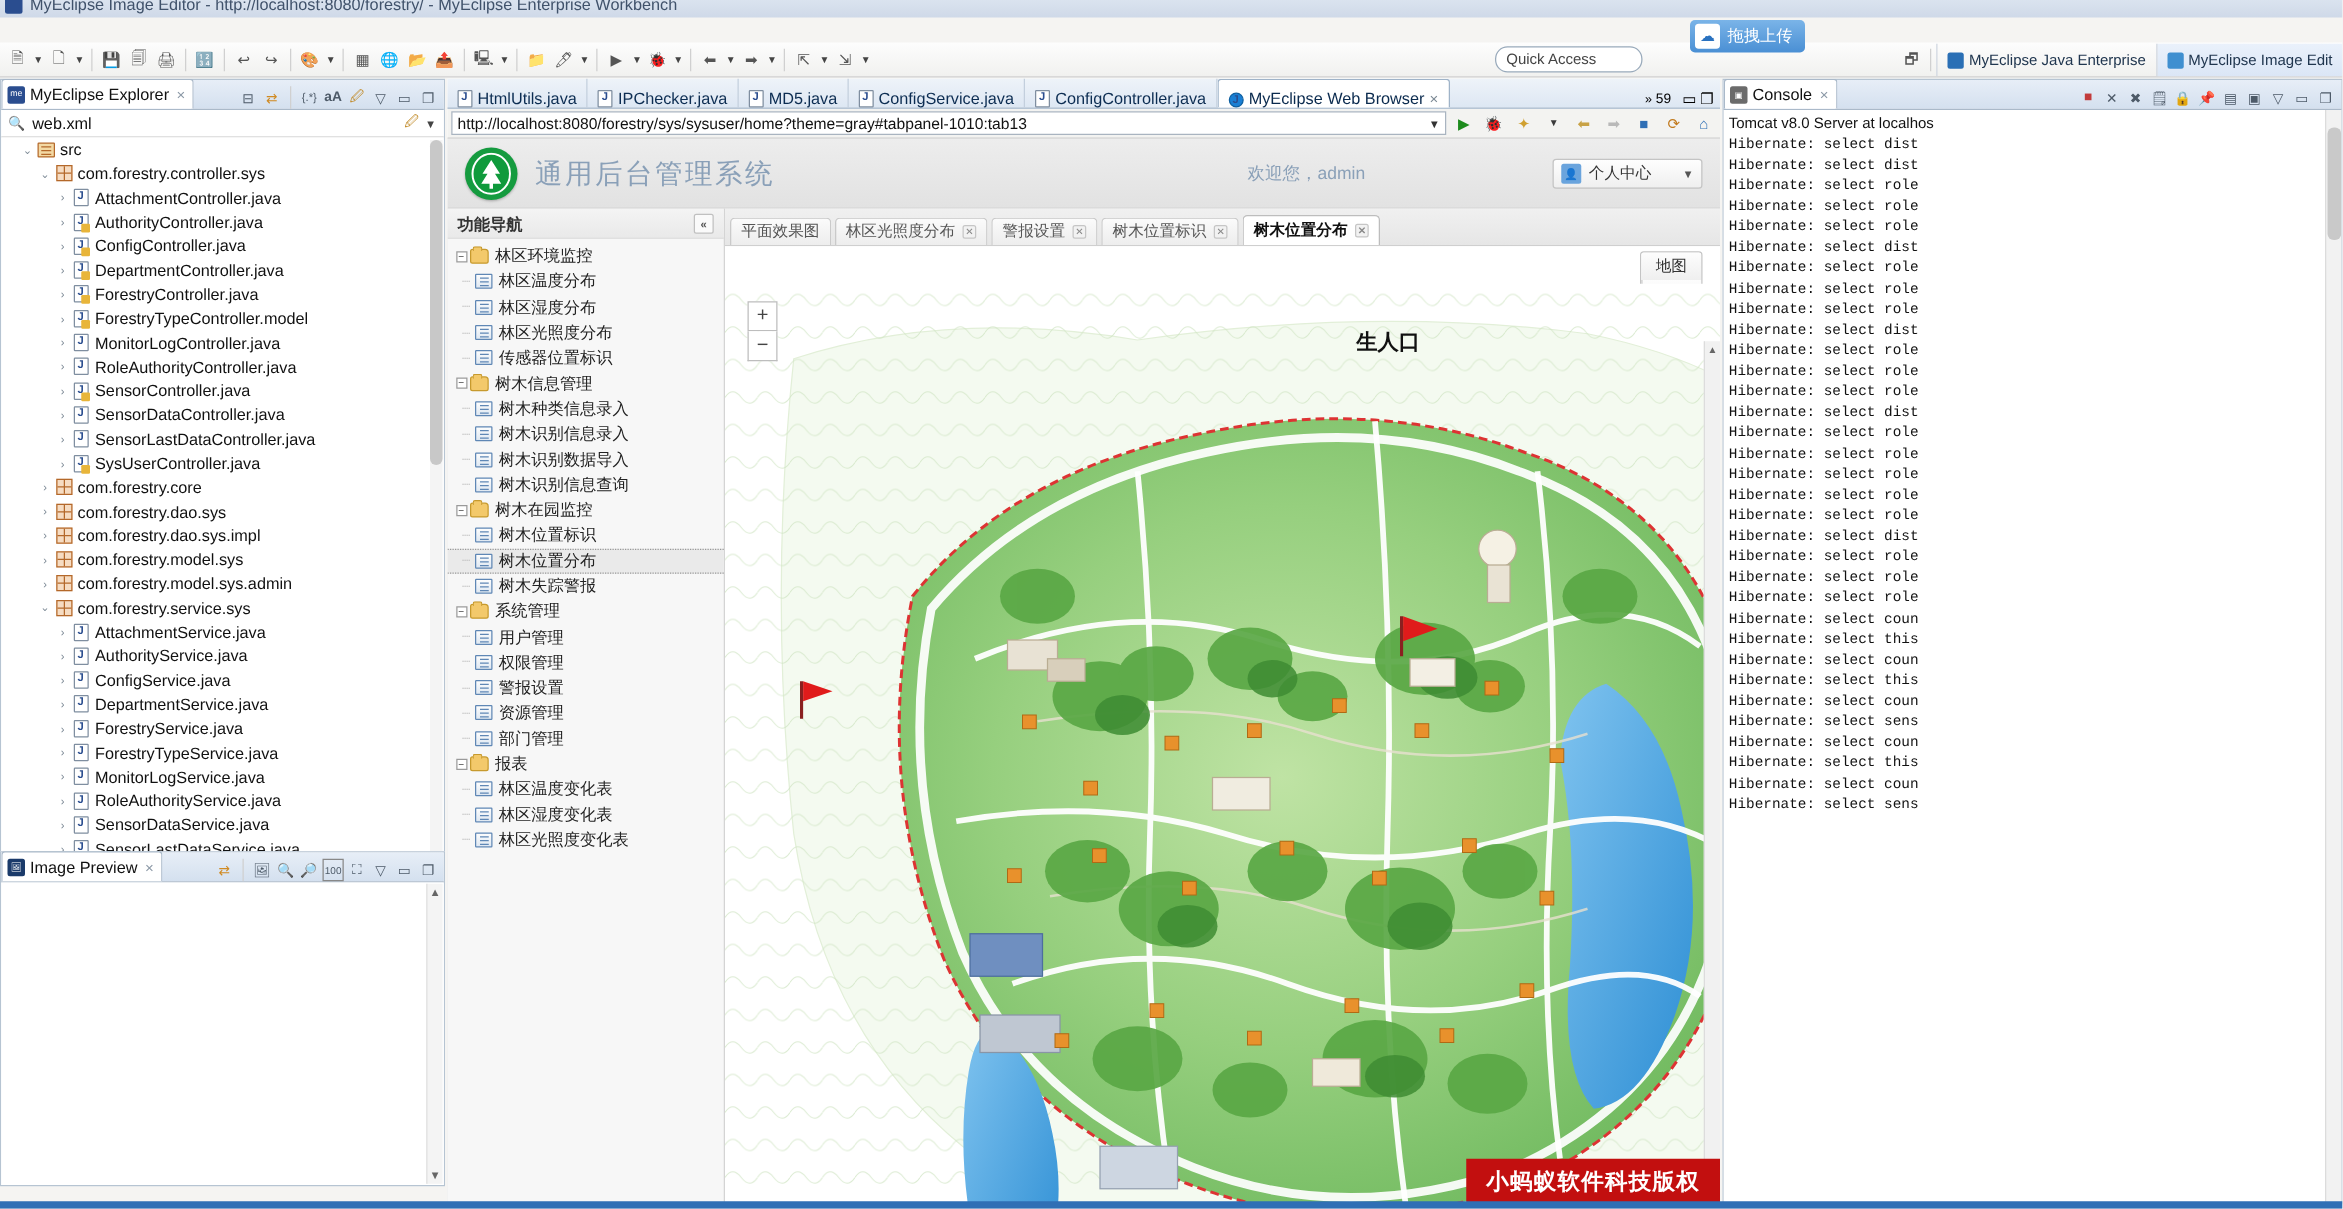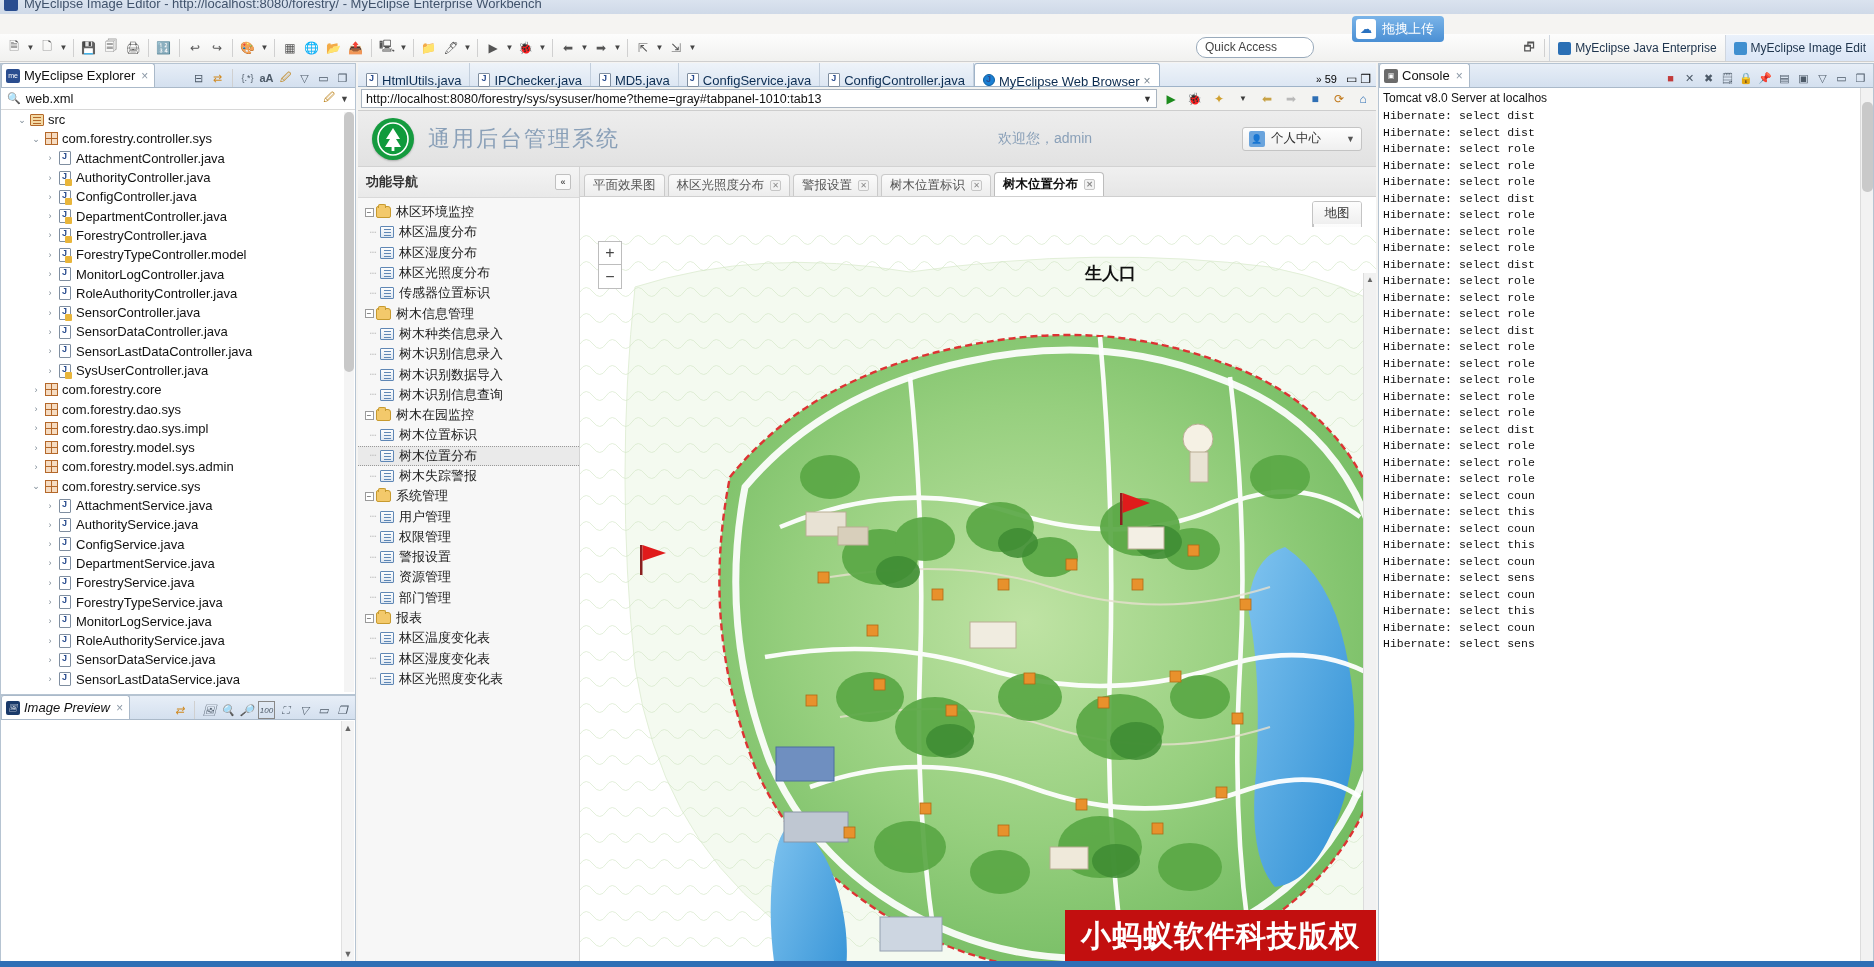--- a/index.html
+++ b/index.html
@@ -130,22 +130,22 @@
   .imgprev-body .sbv { position:absolute; right:1px; top:1px; bottom:1px; width:13px; background:#f4f4f4; border-left:1px solid #e0e0e0;
       display:flex; flex-direction:column; justify-content:space-between; align-items:center; color:#666; font-size:9px; padding:2px 0;}
 
   
   .editor-tabrow {
     height: 24px; background: linear-gradient(#eef3f9,#dde7f3);
     display: flex; align-items: flex-end; border-bottom: 1px solid #9fb3c8;
     position: relative;
   }
   .etab {
-    height: 23px; display: flex; align-items: flex-start; gap: 4px;
-    padding: 10px 8px; font-size: 13px; color: #0c2d52;
+    height: 23px; display: flex; align-items: flex-end; gap: 4px;
+    padding: 0 8px; font-size: 13px; color: #0c2d52;
     border-right: 1px solid #c3cfdd;
   }
   .etab .e-ico{width:12px;height:14px;background:#fff;border:1px solid #7f8ea0;position:relative;border-radius:1px;}
   .etab .e-ico:after{content:"J";position:absolute;left:2px;top:-1px;font-size:9px;color:#2a4d8f;font-weight:bold;}
   .etab.active {
     background: #fff; border: 1px solid #9fb3c8; border-bottom: none;
     border-radius: 3px 3px 0 0; font-weight: normal; color:#0a2a4e;
   }
   .etab .e-x { color:#7b8894; font-size:12px; }
   .etab-tools { margin-left:auto; display:flex; align-items:center; gap:3px; padding-right:5px;}
@@ -177,21 +177,21 @@
     border:1px solid #c4c4c4; background:linear-gradient(#fefefe,#efefef);
     border-radius:3px; display:flex; align-items:center; gap:6px; padding:0 6px; font-size:12.5px; color:#333;
   }
   .wp-user .av { width:16px;height:16px;border-radius:2px;background:#6aa4dd;display:flex;align-items:center;justify-content:center;color:#fff;font-size:9px;}
   .wp-user .cv { margin-left:auto;font-size:9px;color:#555;}
 
   .wp-body { display:flex; height: calc(100% - 56px); }
   .wp-nav { width: 222px; background:#f7f7f7; border-right:1px solid #d4d4d4; position:relative;}
   .wp-nav-hd {
     height:24px; background:linear-gradient(#f4f4f4,#e9e9e9); border-bottom:1px solid #d9d9d9;
-    display:flex; align-items:center; padding:15px 8px; font-size:13px; font-weight:bold; color:#333;
+    display:flex; padding:4px 8px; font-size:13px; font-weight:bold; color:#333;
   }
   .wp-nav-hd .collapse {
     margin-left:auto; width:16px;height:16px;border:1px solid #c0c0c0;border-radius:2px;background:#fafafa;
     display:flex;align-items:center;justify-content:center;font-size:9px;color:#555;
   }
   .wp-nav-body { padding-top:4px; }
   .nv { display:flex; align-items:center; height:20.3px; font-size:13px; color:#222; white-space:nowrap; }
   .nv.sel { background:#eaeaea; border-top:1px dotted #999; border-bottom:1px dotted #999; }
   .nv .exp { width:14px;margin-left:4px;flex:none;display:flex;align-items:center;justify-content:center;}
   .nv .exp .box{width:9px;height:9px;border:1px solid #9a9a9a;background:#fff;font-size:8px;line-height:7px;text-align:center;color:#333;}
@@ -229,21 +229,21 @@
     width:24px;height:24px;background:#fff;border:1px solid #bdbdbd;
     display:flex;align-items:center;justify-content:center;font-size:16px;color:#444;
   }
   .zoomctl div + div { border-top:none; }
 
   .wm-scroll { position:absolute; right:0; top:46px; bottom:0; width:13px; background:#f1f1f1; border-left:1px solid #dcdcdc; }
   .wm-scroll .up, .wm-scroll .dn { height:13px; display:flex;align-items:center;justify-content:center;font-size:8px;color:#666;}
 
   .watermark {
     position:absolute; right:0; bottom:0; background:#c20f0f; color:#fff;
-    font-size:30px; font-weight:bold; padding:6px 16px; letter-spacing:1px;
+    font-size:18px; font-weight:bold; padding:6px 16px; letter-spacing:1px;
   }
 
   
   .console-body {
     background:#fff; height: calc(100% - 24px); position:relative; overflow:hidden;
     font-family:"Liberation Mono", monospace; font-size:11.5px; color:#111;
   }
   .console-line { height:16.5px; line-height:16.5px; padding-left:4px; white-space:nowrap; }
   .con-head { padding:3px 4px; font-family:"Liberation Sans",sans-serif; font-size:12px;}
   .con-sbv { position:absolute; right:0; top:0; bottom:0; width:13px; background:#f2f2f2; border-left:1px solid #dcdcdc;}
@@ -564,21 +564,21 @@
             <span class="javaico"></span>
           </span>
           <span>SensorLastDataService.java</span>
         </div>
       </div>
     <div class="scrollbar-v">
         <div class="thumb"></div>
       </div>
   </div>
 
-  <div class="view" style="left:0; top:695px; width:356px; height:268px;font-style:italic;">
+  <div class="view" style="left:0; top:681px; width:356px; height:268px;">
     <div class="view-tabrow">
       <div class="view-tab">
         <span class="vt-ico" style="background:#1a3a6a;">🖼</span>
         <span>Image Preview</span>
         <span class="vt-x">×</span>
       </div>
       <div class="view-tools">
         <span class="vtool" style="color:#d08a22;">⇄</span>
         <span class="tb-sep"></span>
         <span class="vtool">🖼</span>

